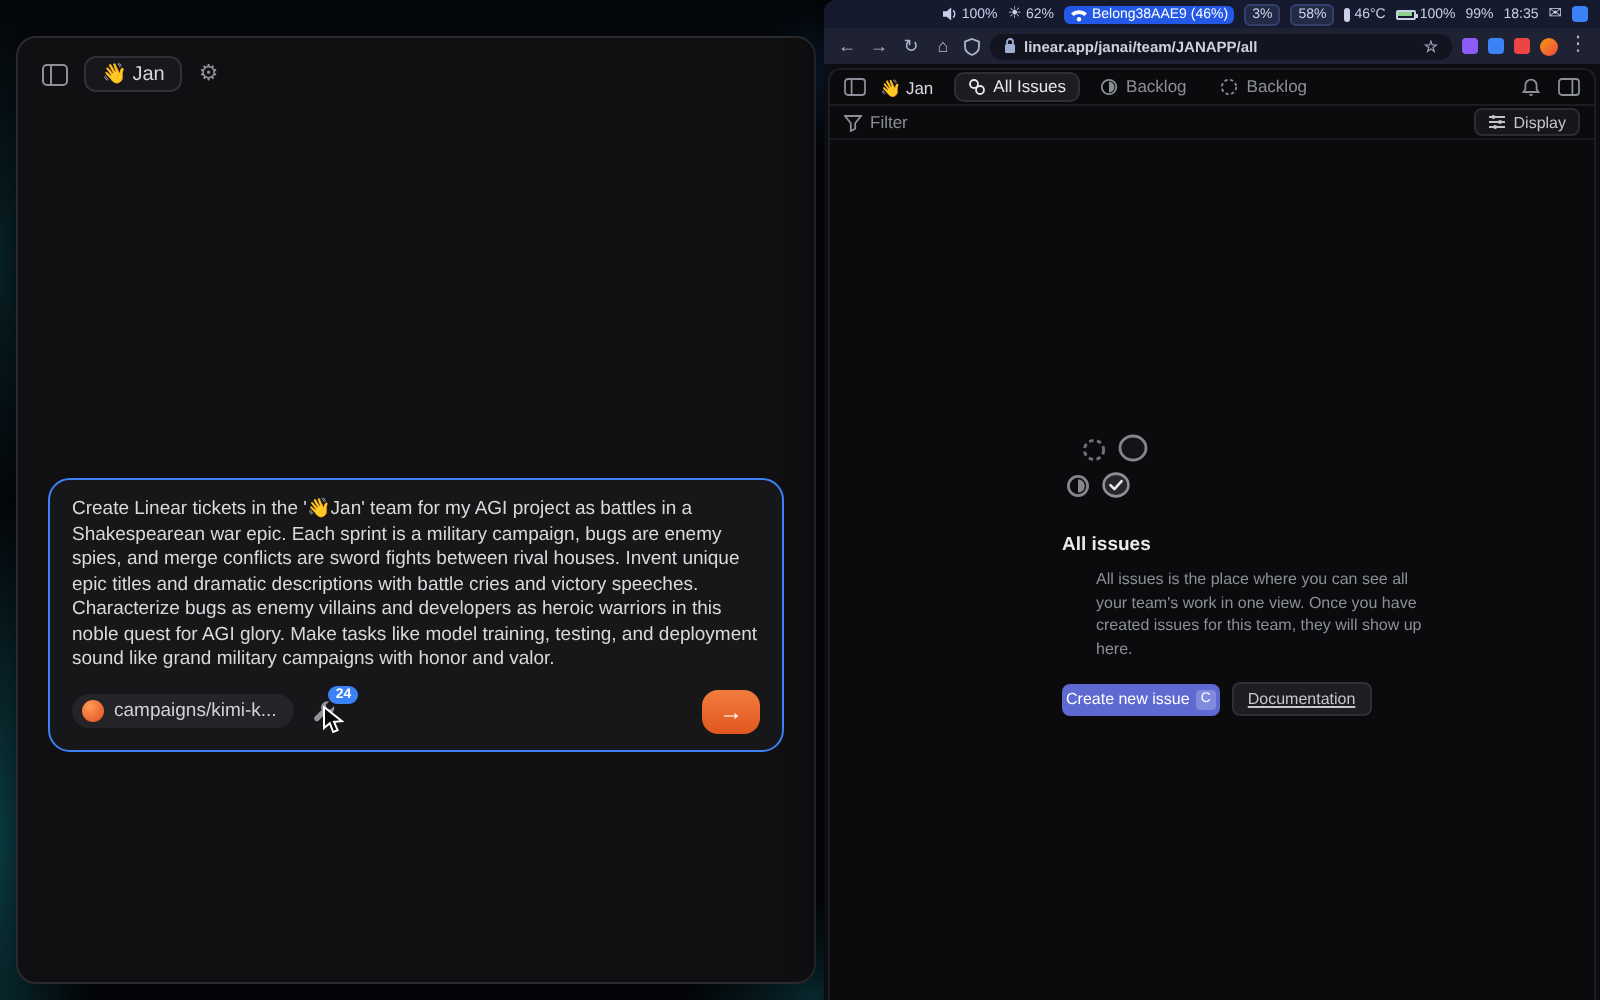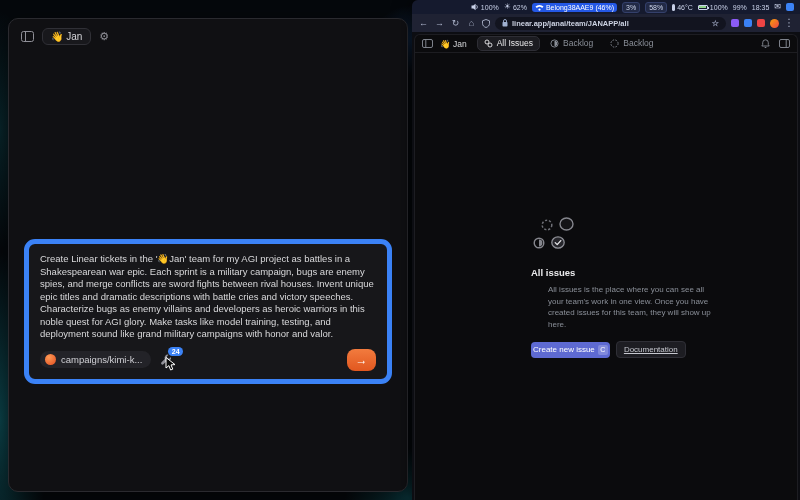--- a/index.html
+++ b/index.html
@@ -18,21 +18,21 @@
   .jan-window{position:absolute;left:8px;top:18px;width:400px;height:474px;background:#101013;
     border:1px solid #2a2a2f;border-radius:10px;overflow:hidden;box-shadow:0 8px 28px rgba(0,0,0,.55);}
   .jan-titlebar{display:flex;align-items:center;gap:8px;padding:9px 12px;}
   .ibtn{display:inline-flex;align-items:center;justify-content:center;color:#8f8f97;cursor:default;}
   .gear{font-size:11px;line-height:1;}
   .team-pill{display:inline-flex;align-items:center;gap:5px;border:1px solid #303036;background:#18181c;
     border-radius:6px;padding:2px 8px;font-size:10px;color:#d6d6da;}
   .jan-greeting{position:absolute;left:0;right:0;top:158px;text-align:center;}
   .jan-greeting h1{font-family:"Liberation Serif","DejaVu Serif",serif;font-size:27px;font-weight:600;color:#ededef;letter-spacing:.2px;}
   .jan-greeting p{margin-top:11px;font-size:12px;color:#8e929b;}
-  .composer{position:absolute;left:15px;right:15px;top:220px;background:#17171a;border:5px solid #3b82f6;
+  .composer{position:absolute;left:15px;right:15px;top:220px;background:#17171a;border:1px solid #3b82f6;
     border-radius:11px;padding:9px 11px 8px;}
   .prompt{font-size:9.5px;line-height:12.5px;color:#d9d9db;}
   .composer-row{display:flex;align-items:center;margin-top:8px;gap:9px;}
   .model-pill{display:inline-flex;align-items:center;gap:5px;background:#232328;border:none;border-radius:999px;
     padding:3px 9px 3px 5px;font-size:9.5px;color:#d0d0d5;}
   .model-dot{width:11px;height:11px;border-radius:50%;background:radial-gradient(circle at 35% 30%,#ff9a55,#e14d20);}
   .tools-wrap{position:relative;width:14px;height:13px;display:inline-flex;align-items:center;}
   .badge{position:absolute;top:-6px;left:8px;background:#3b82f6;color:#fff;font-size:7px;font-weight:bold;
     border-radius:999px;padding:1px 3.5px;line-height:1;}
   .cursor{position:absolute;left:5px;top:4px;z-index:5;}
@@ -240,20 +240,39 @@
               <path d="M4.5 0.8a2.8 2.8 0 0 0-2.8 2.8v2L0.8 7h7.4L7.3 5.6v-2A2.8 2.8 0 0 0 4.5 0.8z" fill="none" stroke="#8a8f98" stroke-width="0.9"></path>
               <path d="M3.5 8a1 1 0 0 0 2 0z" fill="#8a8f98"></path>
             </svg>
           <svg width="11" height="9" viewBox="0 0 11 9">
               <rect x="0.5" y="0.5" width="10" height="8" rx="1.5" fill="none" stroke="#8a8f98" stroke-width="0.9"></rect>
               <line x1="7.2" y1="0.5" x2="7.2" y2="8.5" stroke="#8a8f98" stroke-width="0.9"></line>
             </svg>
         </div>
       </div>
 
+      <div class="linear-toolbar">
+        <button class="filter-btn">
+          <svg width="9" height="9" viewBox="0 0 9 9">
+              <path d="M0.5 1h8L5.6 4.6v2.8L3.4 8.5V4.6z" fill="none" stroke="#8a8f98" stroke-width="0.9"></path>
+            </svg>
+          <span>Filter</span>
+        </button>
+        <button class="display-btn">
+          <svg width="9" height="8" viewBox="0 0 9 8">
+              <line x1="0.5" y1="1.5" x2="8.5" y2="1.5" stroke="#c3c5cc" stroke-width="0.9"></line>
+              <line x1="0.5" y1="4" x2="8.5" y2="4" stroke="#c3c5cc" stroke-width="0.9"></line>
+              <line x1="0.5" y1="6.5" x2="8.5" y2="6.5" stroke="#c3c5cc" stroke-width="0.9"></line>
+              <circle cx="2.7" cy="1.5" r="1" fill="#c3c5cc"></circle>
+              <circle cx="6" cy="4" r="1" fill="#c3c5cc"></circle>
+              <circle cx="3.6" cy="6.5" r="1" fill="#c3c5cc"></circle>
+            </svg>
+          <span>Display</span>
+        </button>
+      </div>
 
       <div class="empty">
         <div class="status-cluster">
           <svg class="st a" width="12" height="12" viewBox="0 0 12 12">
               <circle cx="6" cy="6" r="4.8" fill="none" stroke="#6f7077" stroke-width="1.5" stroke-dasharray="2.2 1.8"></circle>
             </svg>
           <svg class="st b" width="15" height="14" viewBox="0 0 15 14">
               <ellipse cx="7.5" cy="7" rx="6.5" ry="6" fill="#141417" stroke="#85868d" stroke-width="1.4"></ellipse>
             </svg>
           <svg class="st c" width="12" height="12" viewBox="0 0 12 12">

